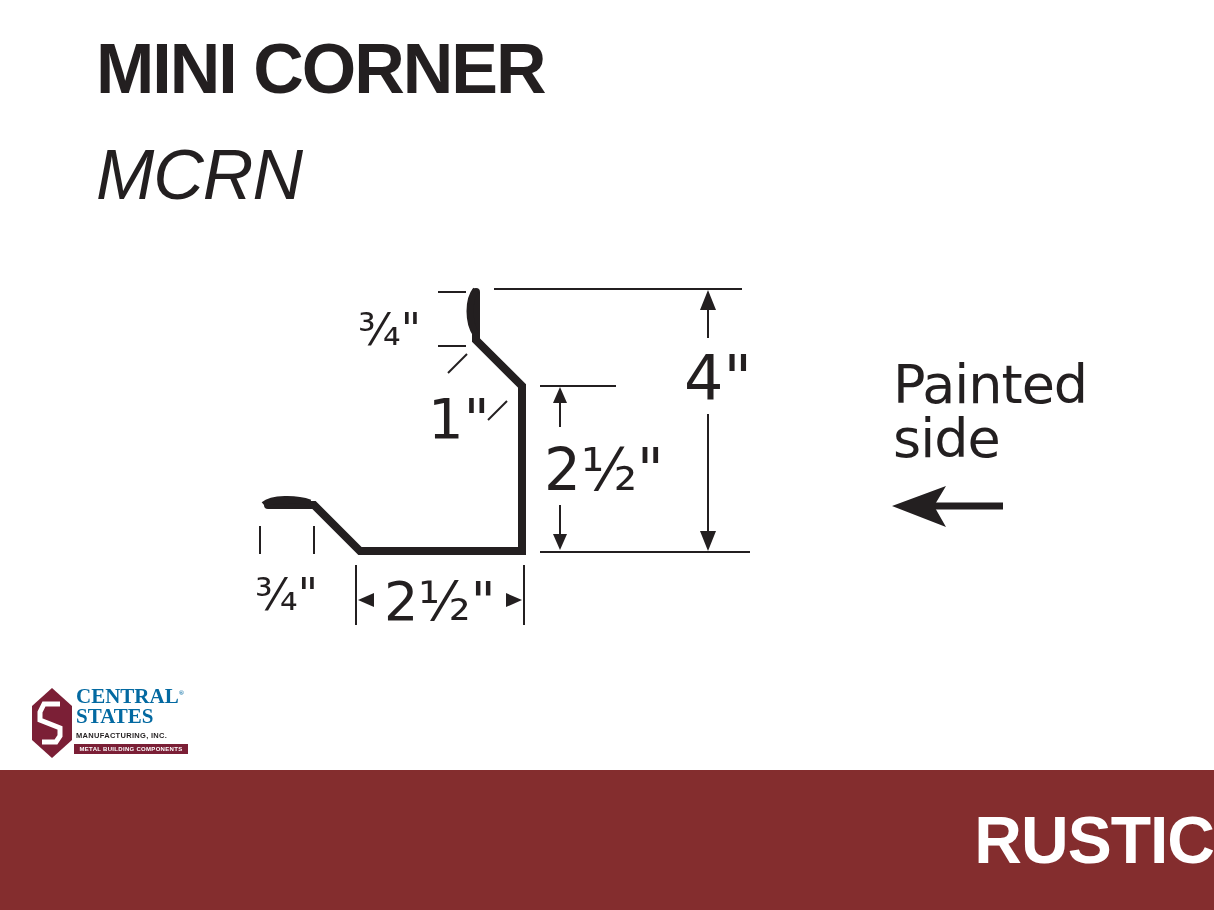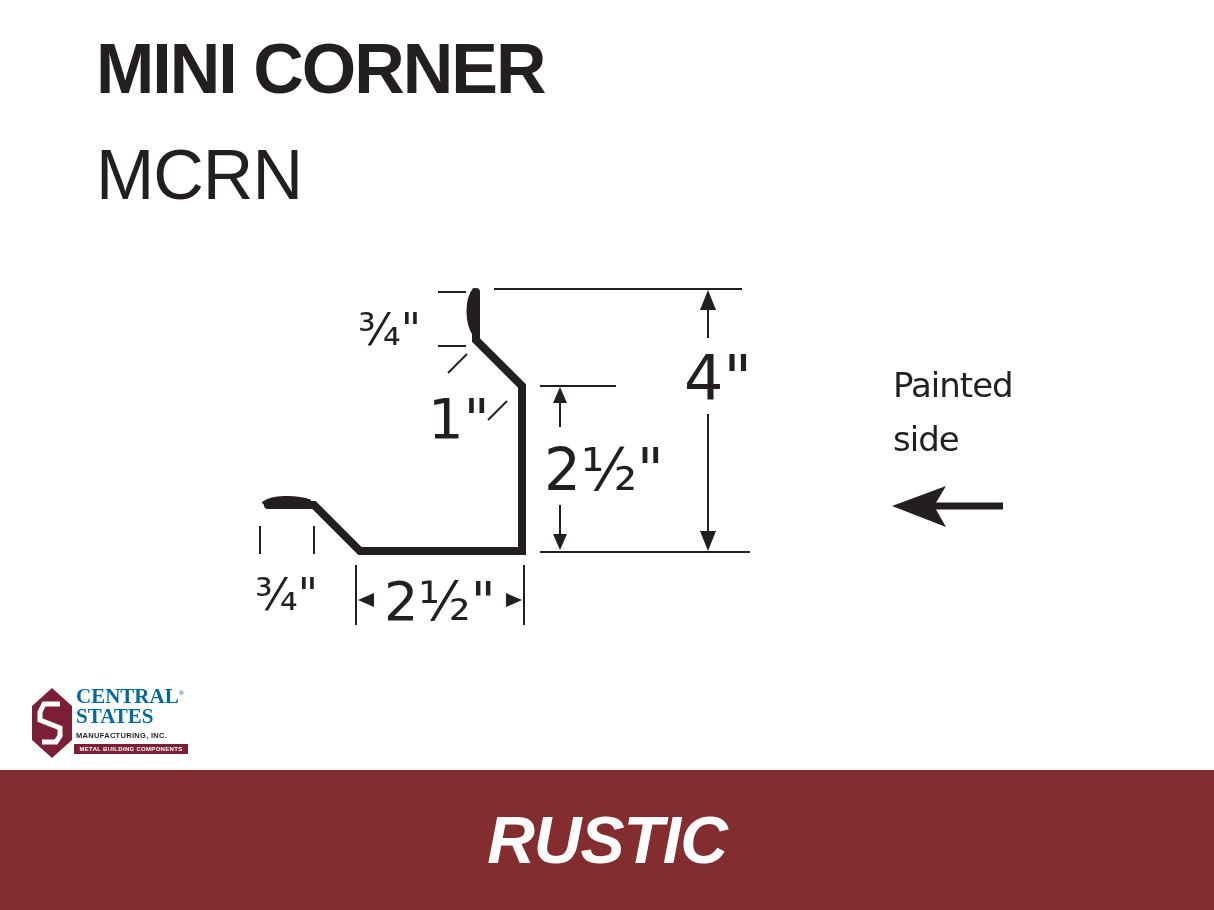--- a/index.html
+++ b/index.html
@@ -10,26 +10,27 @@
     }
     .title {
       position: absolute; left: 96px; top: 34px;
       font-size: 70px; font-weight: bold; letter-spacing: -2px; line-height: 1;
       color: #231f20;
     }
     .code {
       position: absolute; left: 96px; top: 140px;
       font-size: 70px; font-weight: normal; letter-spacing: -1px; line-height: 1;
       color: #231f20;
+      font-style: italic;
     }
     svg.drawing { position: absolute; left: 0; top: 0; }
     .dim-text { font-family: "DejaVu Sans", sans-serif; fill: #231f20; }
     .painted {
       position: absolute; left: 893px; top: 358px;
-      font-size: 34px; line-height: 54px; color: #231f20;
+      font-size: 54px; line-height: 54px; color: #231f20;
       font-family: "DejaVu Sans", sans-serif; letter-spacing: -1px;
     }
     .logo { position: absolute; left: 30px; top: 686px; width: 170px; height: 74px; }
     .logo-name {
       position: absolute; left: 46px; top: 0px;
       font-family: "Liberation Serif", serif; font-weight: bold; color: #0369a1;
       line-height: 1;
     }
     .logo-name .l1 { font-size: 21px; letter-spacing: 0px; display: block; }
     .logo-name .l2 { font-size: 21px; display: block; margin-top: -1px; }
@@ -40,21 +41,21 @@
     }
     .logo-tag {
       position: absolute; left: 44px; top: 58px; width: 114px; height: 10px;
       background: #7b1f36; color: #fff; font-size: 6px; font-weight: bold;
       line-height: 10px; text-align: center; letter-spacing: 0.3px;
       font-family: "Liberation Sans", sans-serif;
     }
     .banner {
       position: absolute; left: 0; top: 770px; width: 1214px; height: 140px;
       background: #842d2e;
-      display: flex; align-items: center; justify-content: center; font-style: italic;
+      display: flex; align-items: center; justify-content: flex-end;
     }
     .banner-text {
       color: #ffffff; font-size: 66px; font-weight: bold; letter-spacing: -1px;
       font-family: "Liberation Sans", sans-serif;
     }
   </style>
 </head>
 <body>
 
 <div class="title">MINI CORNER</div>

